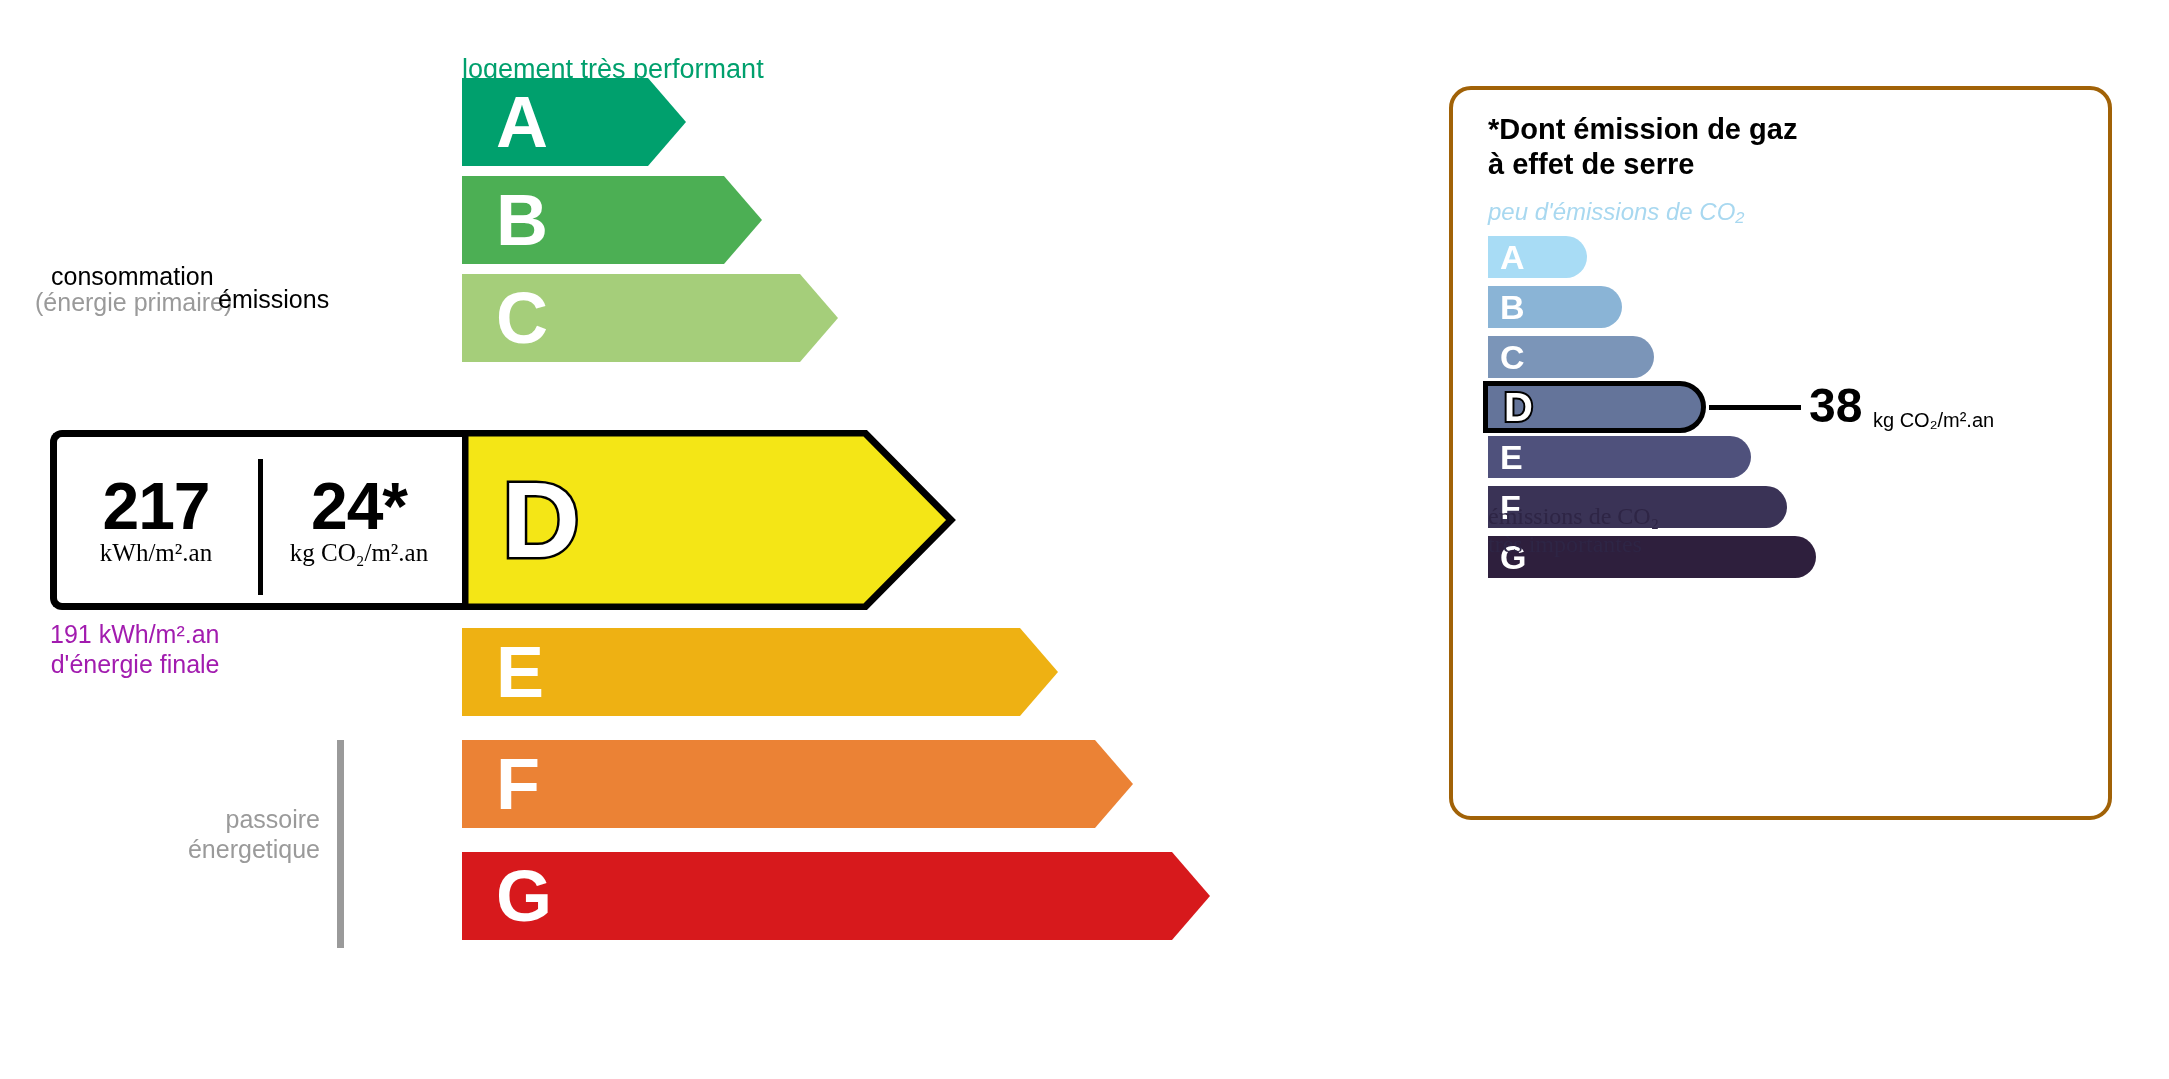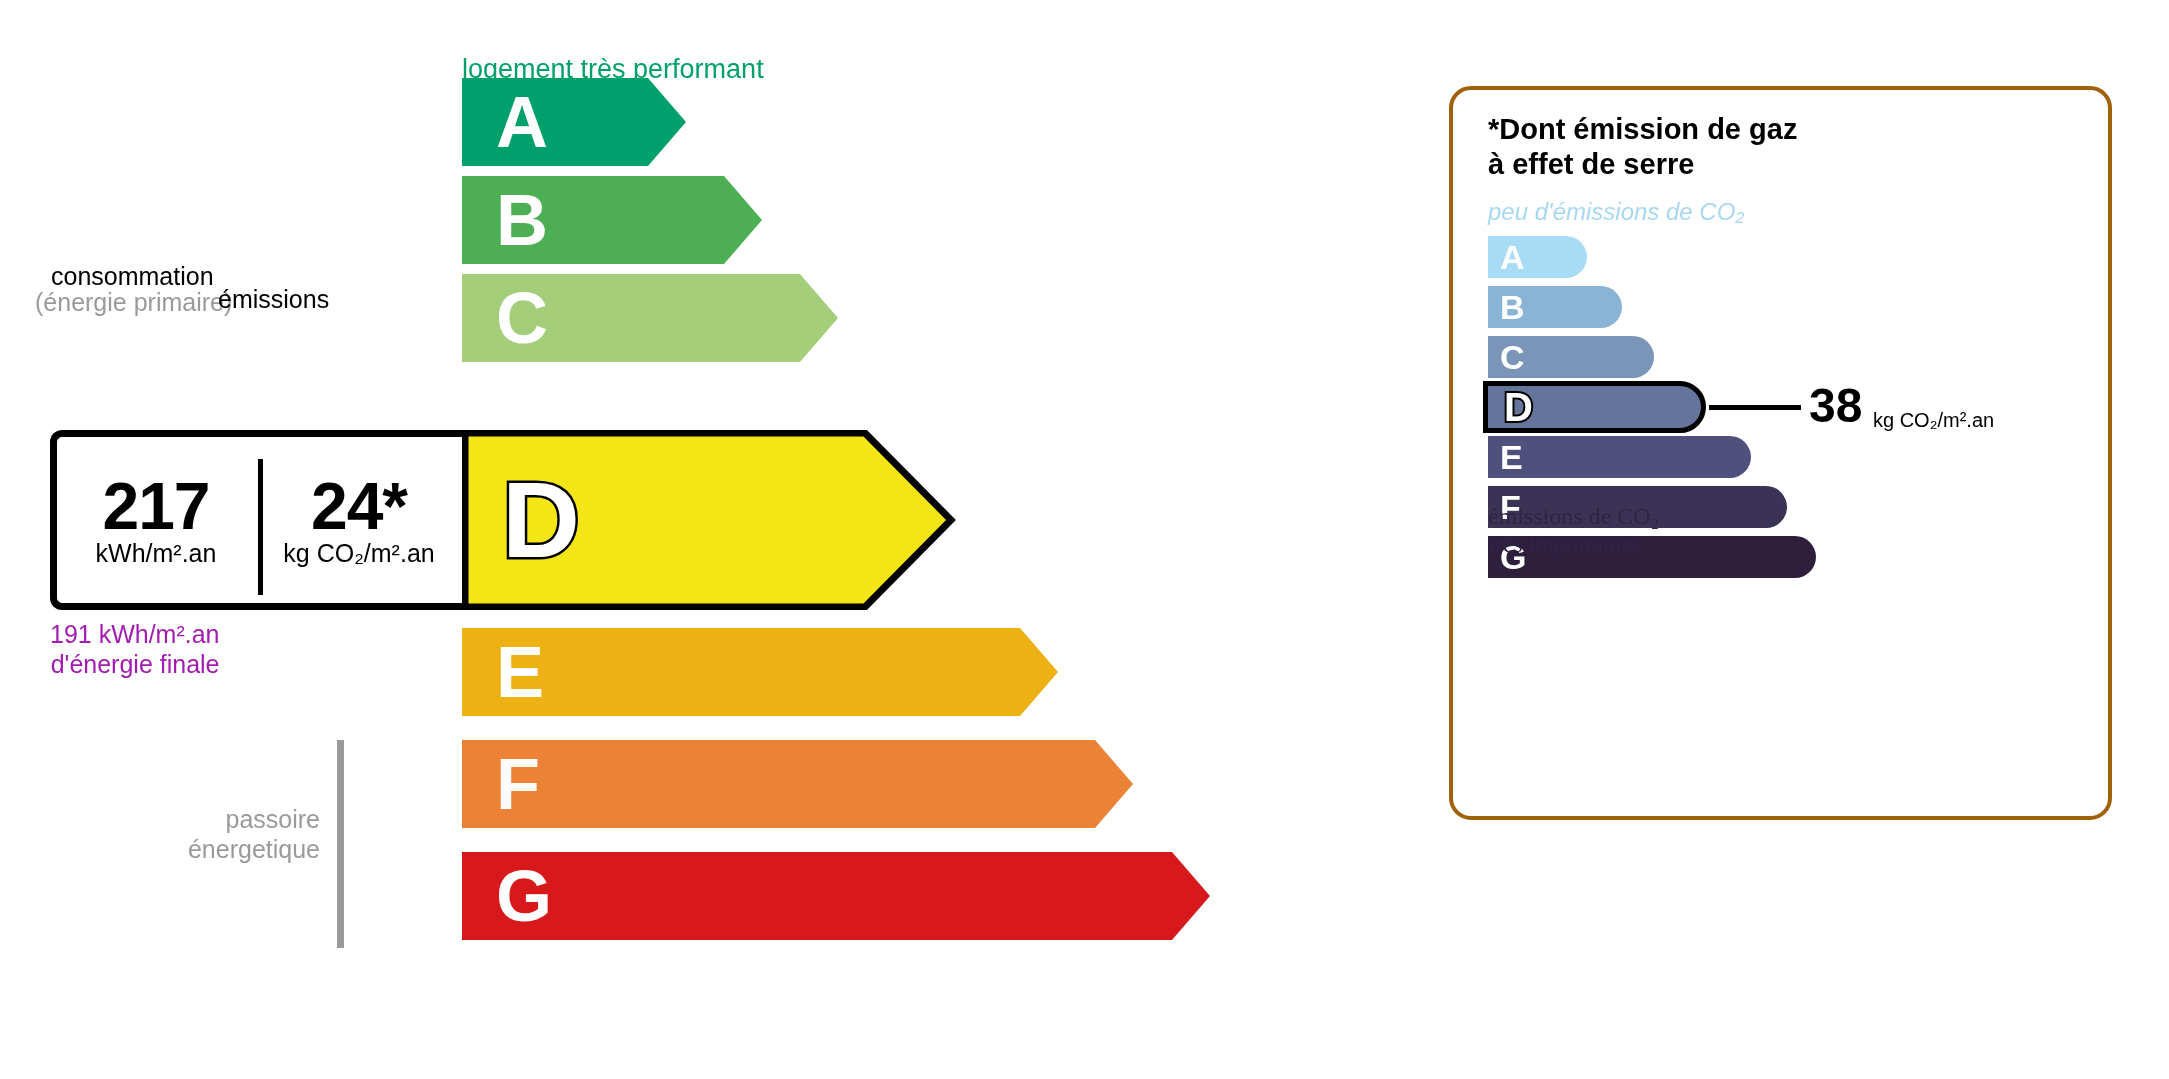--- a/index.html
+++ b/index.html
@@ -101,20 +101,21 @@
     font-weight: bold;
     color: #000000;
     line-height: 1;
     letter-spacing: -1px;
   }
   .value-unit {
     font-size: 25px;
     color: #000000;
     margin-top: 0;
     white-space: nowrap;
+    font-family: Liberation Serif, serif;
   }
   #value-divider {
     position: absolute;
     left: 201px;
     top: 22px;
     width: 5px;
     height: 136px;
     background: #000000;
   }
 

